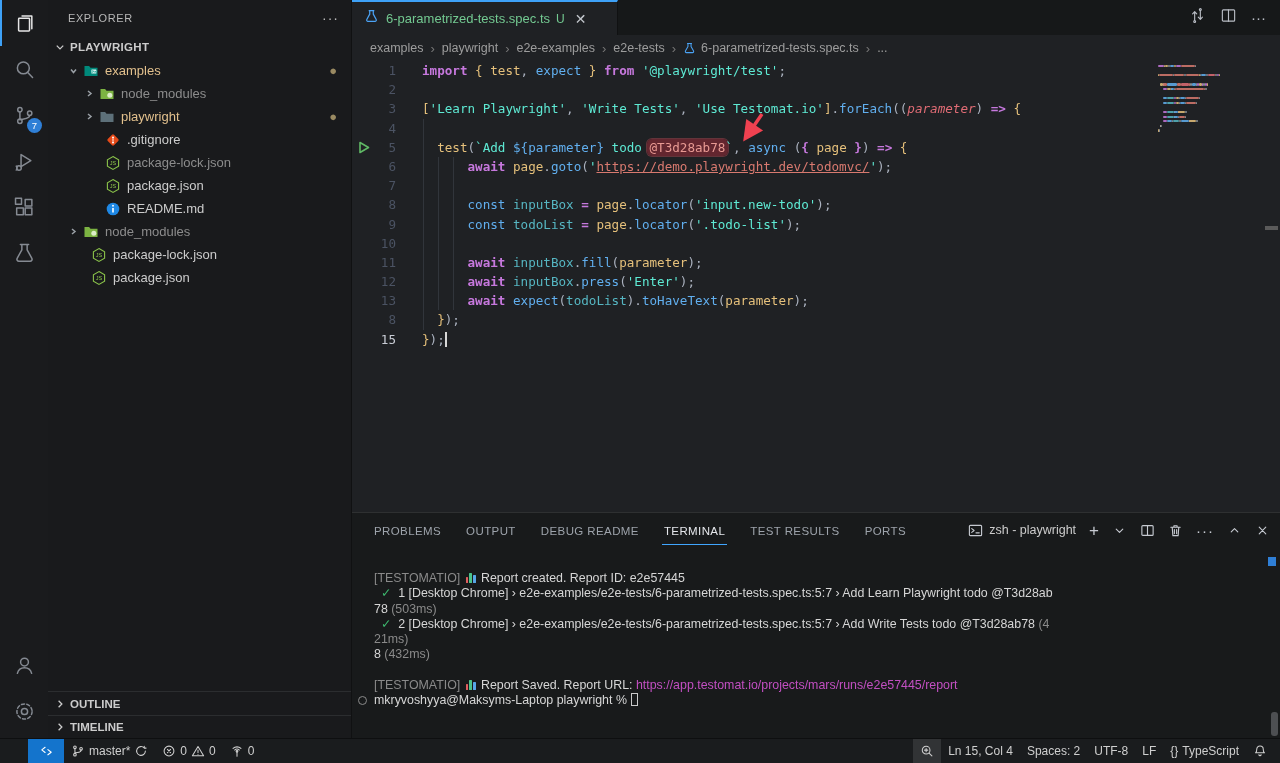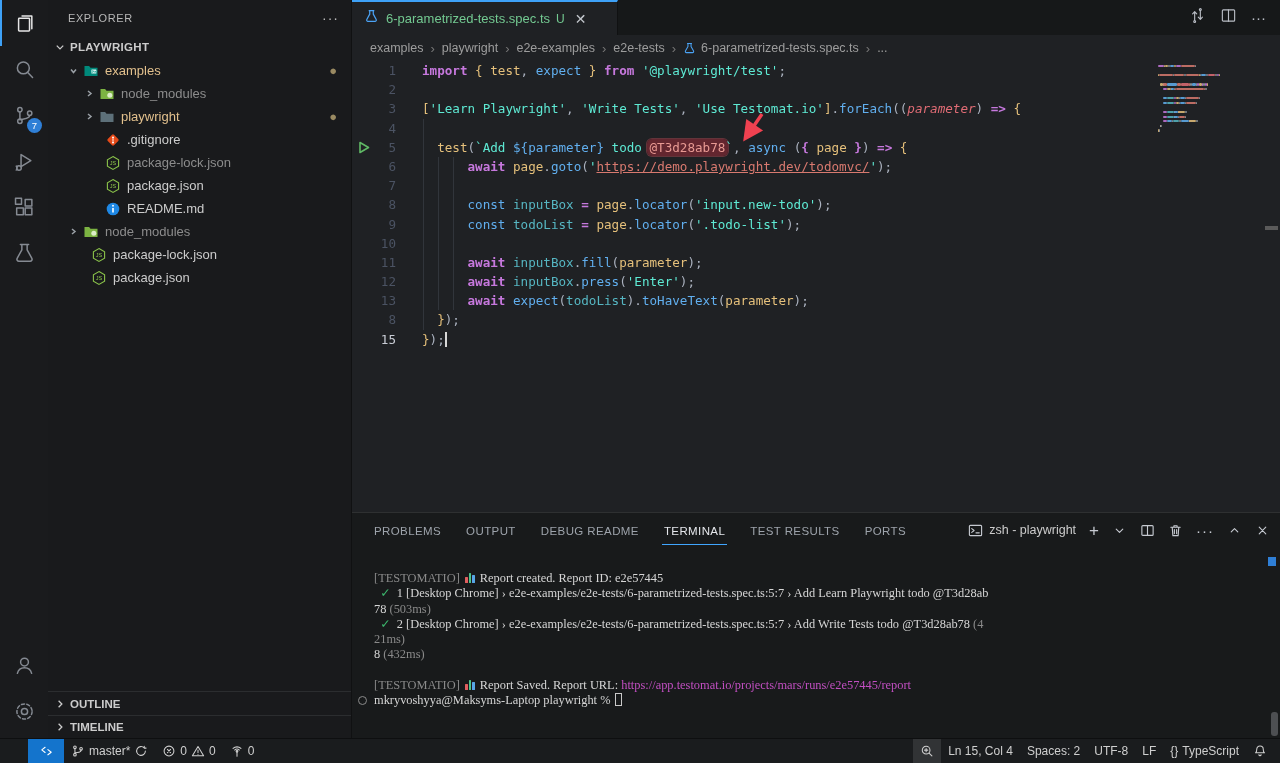--- a/index.html
+++ b/index.html
@@ -80,21 +80,21 @@
   .panel-head { height:34px; display:flex; align-items:center; padding:0 10px 0 20px; }
   .ptab { font-size:11.5px; letter-spacing:.4px; color:#9da3ab; padding:9px 2px 7px; margin-right:21px; cursor:pointer; border-bottom:1px solid transparent; }
   .ptab.active { color:#e4e6eb; border-bottom-color:#40a6ff; }
   .panel-right { margin-left:auto; display:flex; align-items:center; gap:13px; color:#c6cad1; }
   .shell-label { display:flex; align-items:center; gap:6px; font-size:12.5px; color:#cccccc; cursor:pointer; }
   .shell-label svg { width:15px; height:15px; stroke:#c6cad1; fill:none; stroke-width:1.2; stroke-linecap:round; stroke-linejoin:round; }
   .picon { cursor:pointer; display:flex; align-items:center; }
   .picon svg { width:15px; height:15px; stroke:#c6cad1; fill:none; stroke-width:1.2; stroke-linecap:round; stroke-linejoin:round; }
   .picon.plus { font-size:17px; color:#c6cad1; line-height:1; }
   .picon.dots { font-size:15px; color:#c6cad1; letter-spacing:1px; }
-  .term { flex:1; position:relative; padding:24px 0 0 22px; font-family:Liberation Serif, serif; font-size:12.4px; overflow:hidden; }
+  .term { flex:1; position:relative; padding:24px 0 0 22px; font-family:Liberation Sans, sans-serif; font-size:12.4px; overflow:hidden; }
   .tline { height:15.3px; line-height:15.3px; white-space:pre; position:relative; }
   .tc-fg{color:#d6d6d6}.tc-dim{color:#8a8a8a}.tc-green{color:#3dba6f}.tc-magenta{color:#c24fc2}
   .chart-ico { display:inline-flex; align-items:flex-end; gap:1px; height:11px; margin:0 2px; vertical-align:-1px; }
   .chart-ico i { width:2.6px; display:inline-block; border-radius:.5px; }
   .term-cursor { display:inline-block; width:7px; height:13px; border:1px solid #c9c9c9; vertical-align:-2px; margin-left:1px; }
   .cmd-dec { position:absolute; left:-16px; top:3px; width:9px; height:9px; border:1px solid #8a8a8a; border-radius:50%; }
   .term-scroll { position:absolute; right:2px; bottom:2px; width:7px; height:24px; background:#4d4f52; border-radius:3px; cursor:pointer; }
   .term-mark { position:absolute; right:4px; top:10px; width:8px; height:9px; background:#2f7fd6; }
 
   

